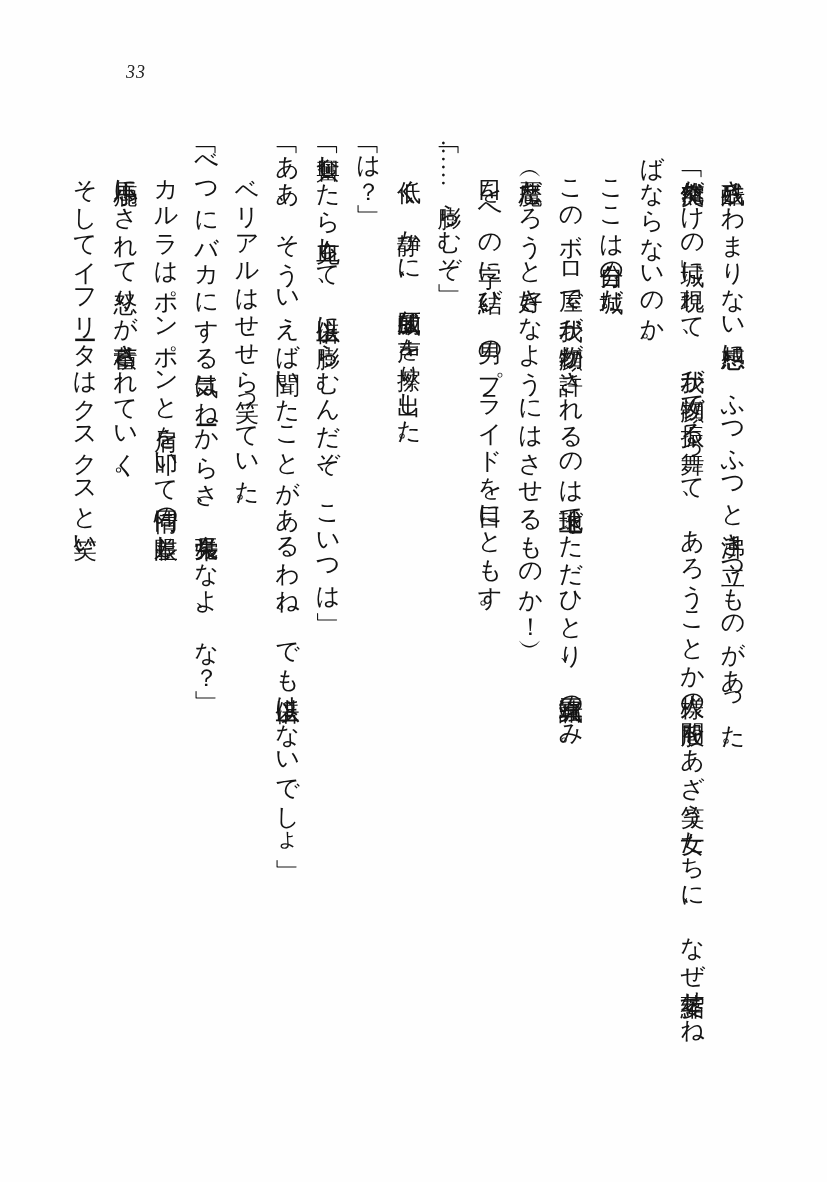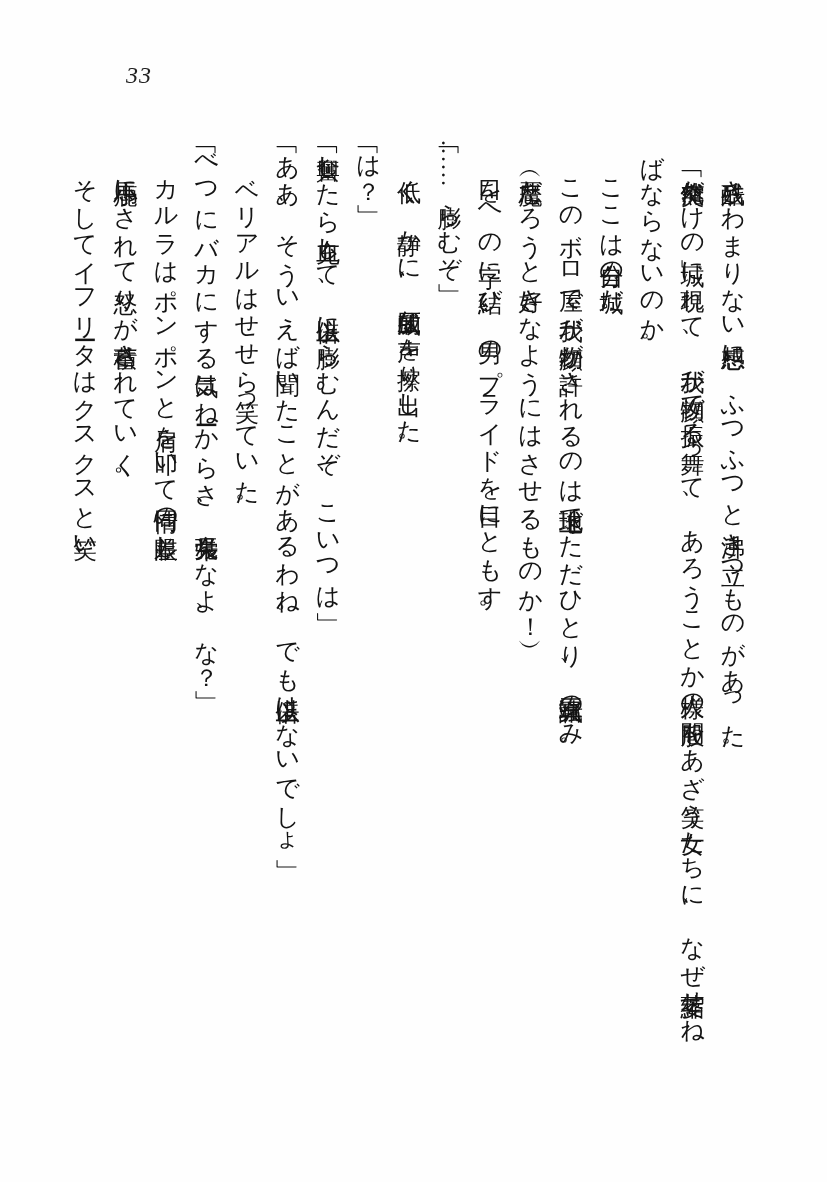--- a/index.html
+++ b/index.html
@@ -13,21 +13,21 @@
     height: 1182px;
     background: #fefefe;
     color: #141414;
     font-family: "Liberation Serif", serif;
     overflow: hidden;
   }
   .page-number {
     position: absolute;
     left: 126px;
     top: 62px;
-    font-size: 24px;
+    font-size: 18px;
     font-style: italic;
     color: #222;
     letter-spacing: 1px;
   }
   .text-block {
     position: absolute;
     top: 139px;
     right: 74px;
     height: 914px;
     width: 700px;

